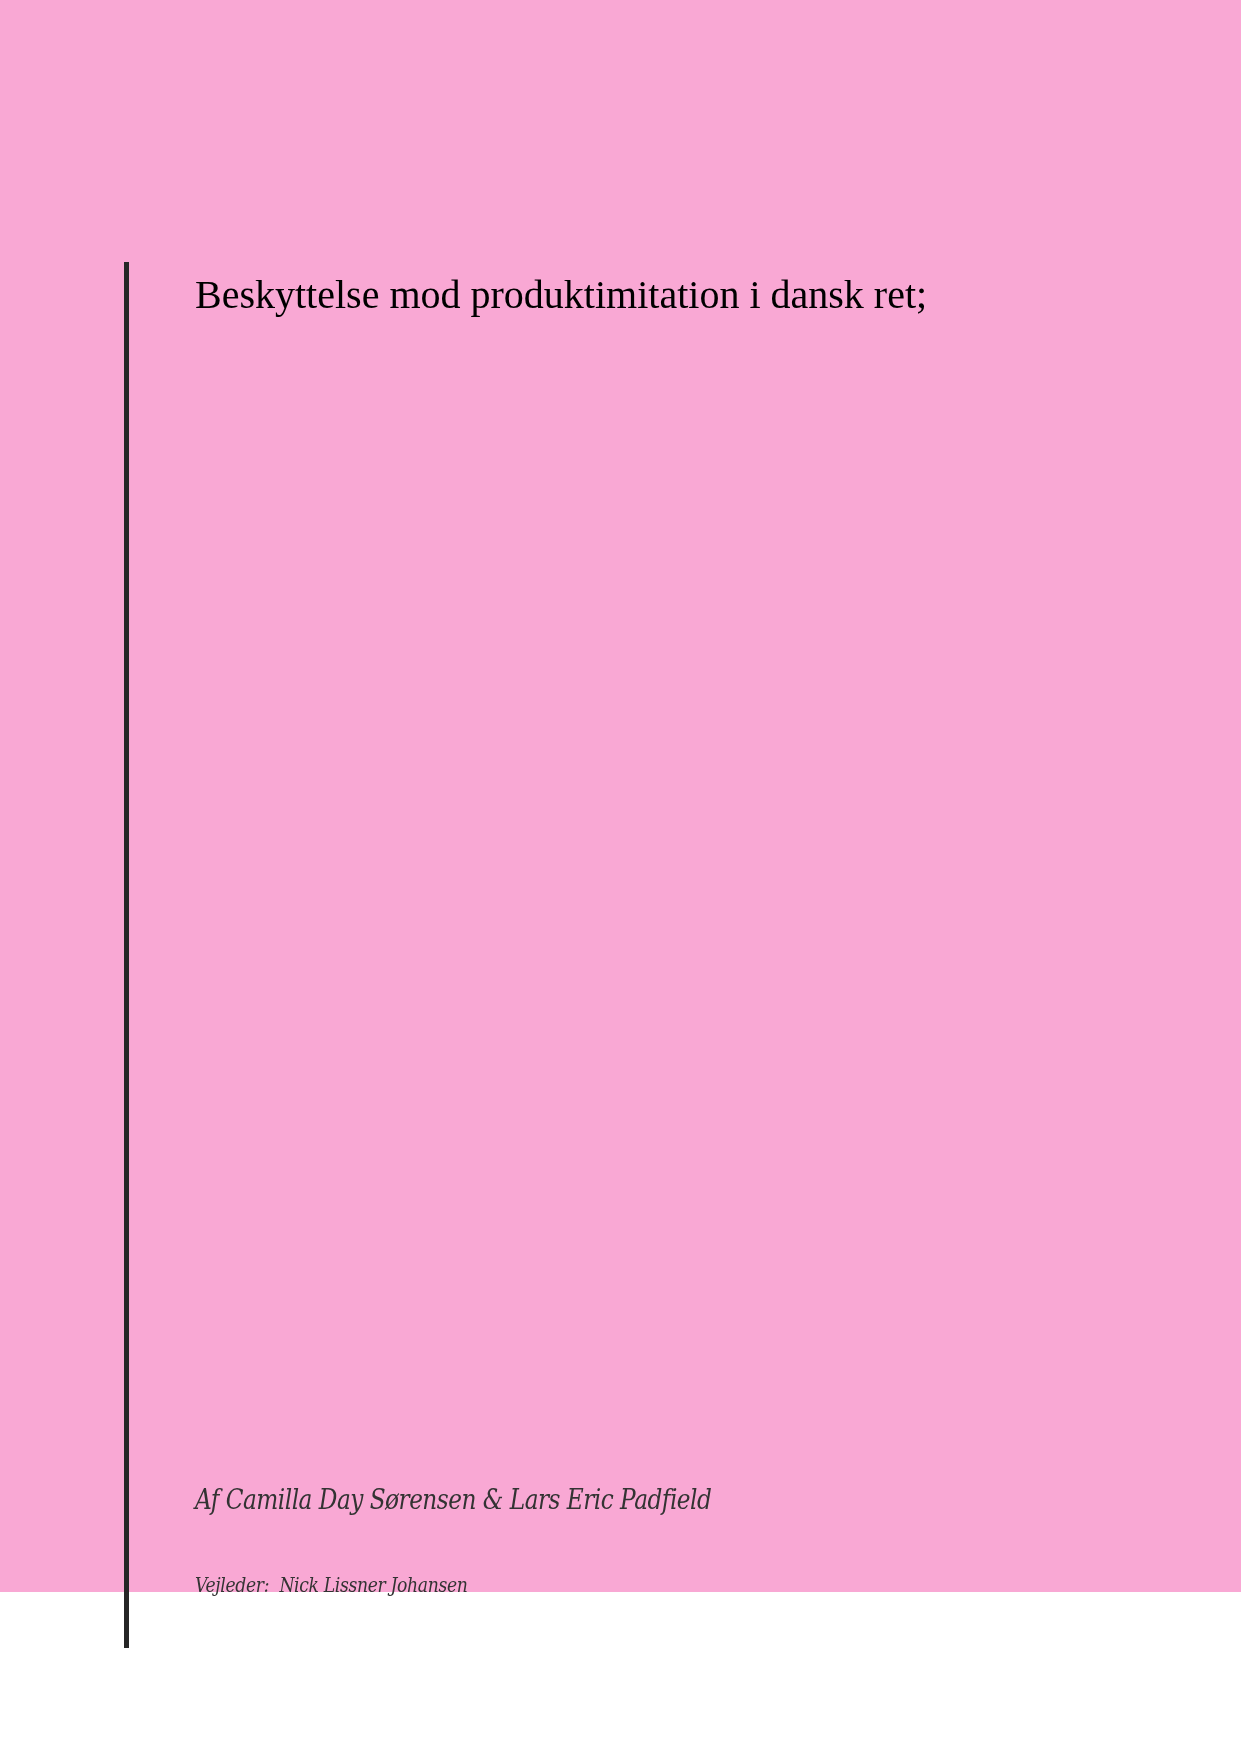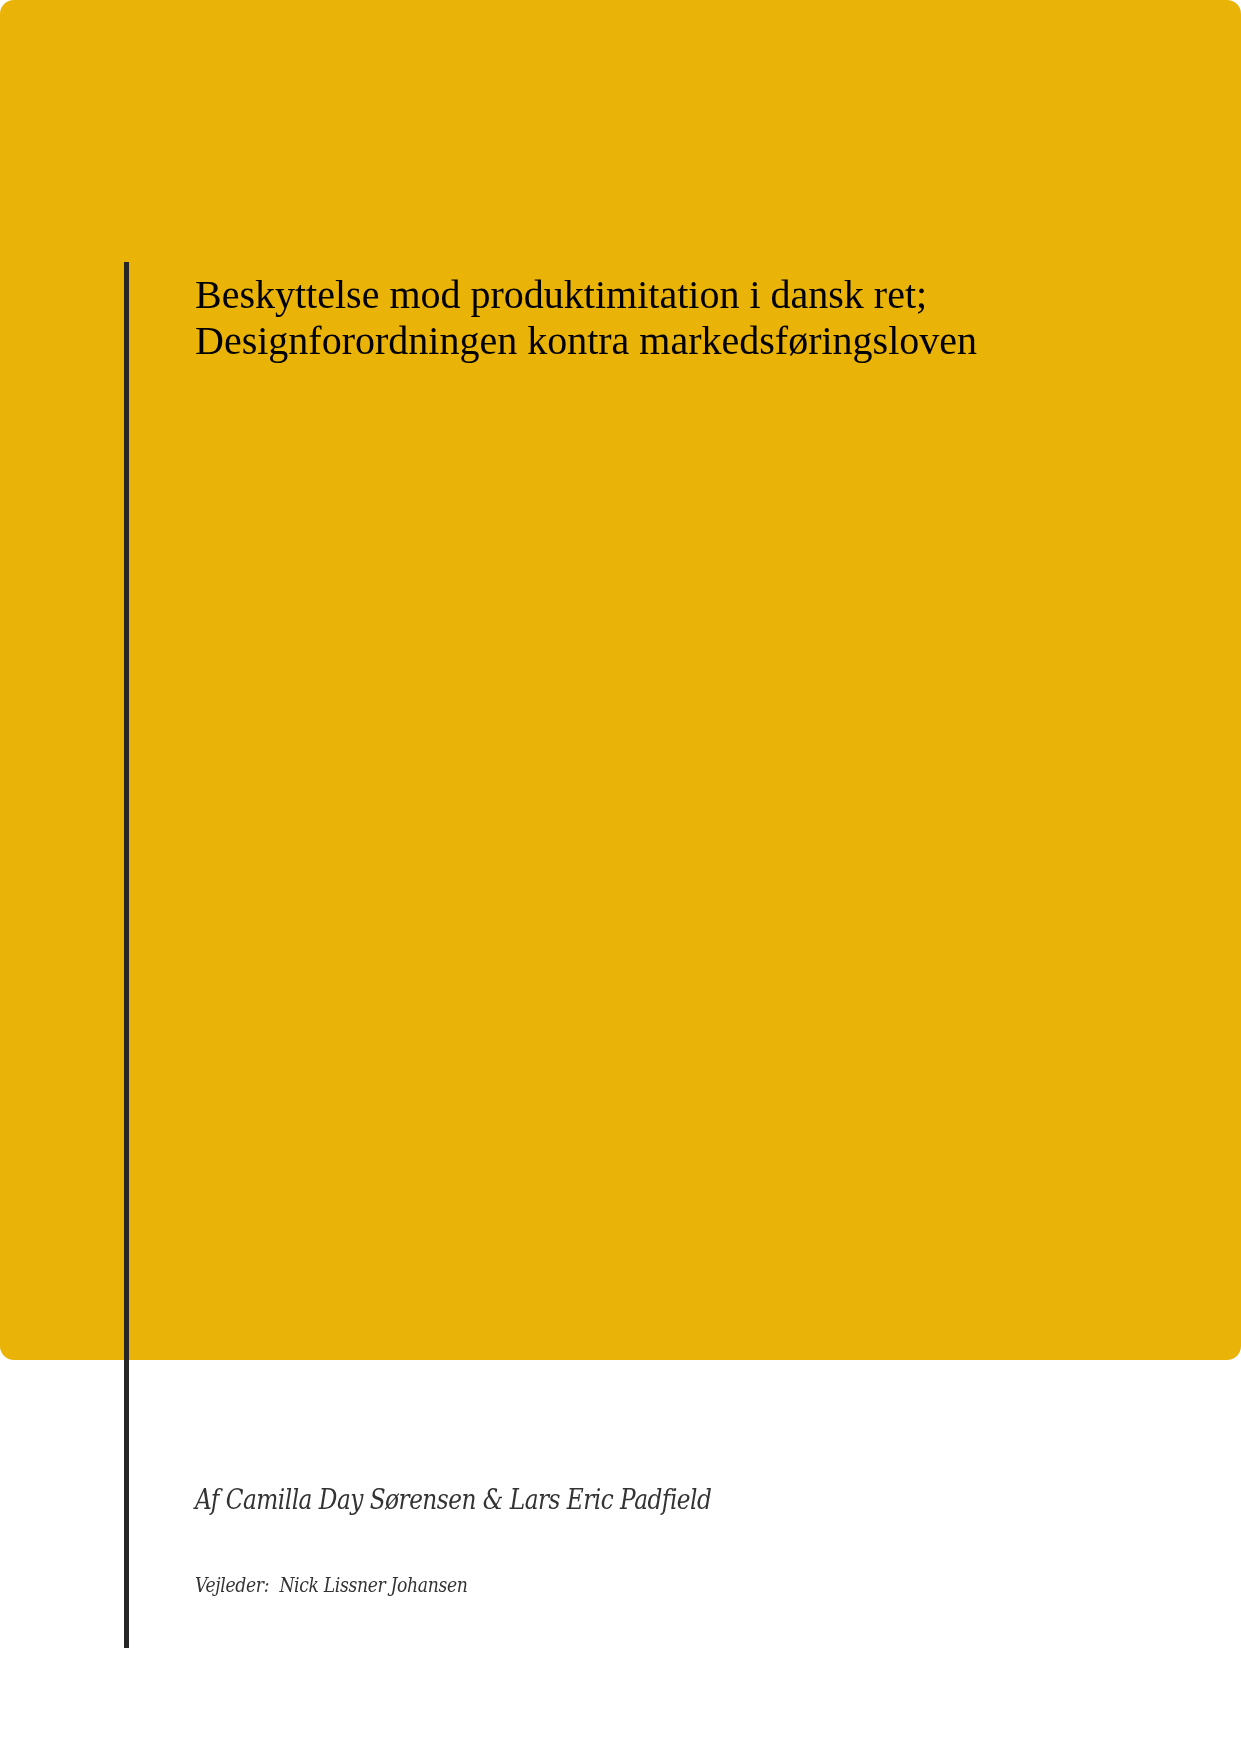--- a/index.html
+++ b/index.html
@@ -10,23 +10,22 @@
     body {
       width: 1241px;
       height: 1754px;
       position: relative;
       overflow: hidden;
     }
     .page {
       position: absolute;
       left: 0; top: 0;
       width: 1241px;
-      height: 1360px;
-      background: #eab308;
-      border-radius: 14px;
+      height: 1592px;
+      background: #f9a8d4;
     }
     .left-rule {
       position: absolute;
       left: 124px;
       top: 262px;
       width: 5px;
       height: 1386px;
       background: #262626;
     }
     .title {
@@ -74,19 +73,18 @@
     }
   </style>
 </head>
 <body>
 
 <div class="page">
   <div class="left-rule"></div>
 
   <h1 class="title">
     <span>Beskyttelse mod produktimitation i dansk ret;</span>
-    <span>Designforordningen kontra markedsføringsloven</span>
   </h1>
 
   <p class="authors">Af Camilla Day Sørensen &amp; Lars Eric Padfield</p>
 
   <p class="supervisor">Vejleder:  Nick Lissner Johansen</p>
 </div>
 
 </body></html>

